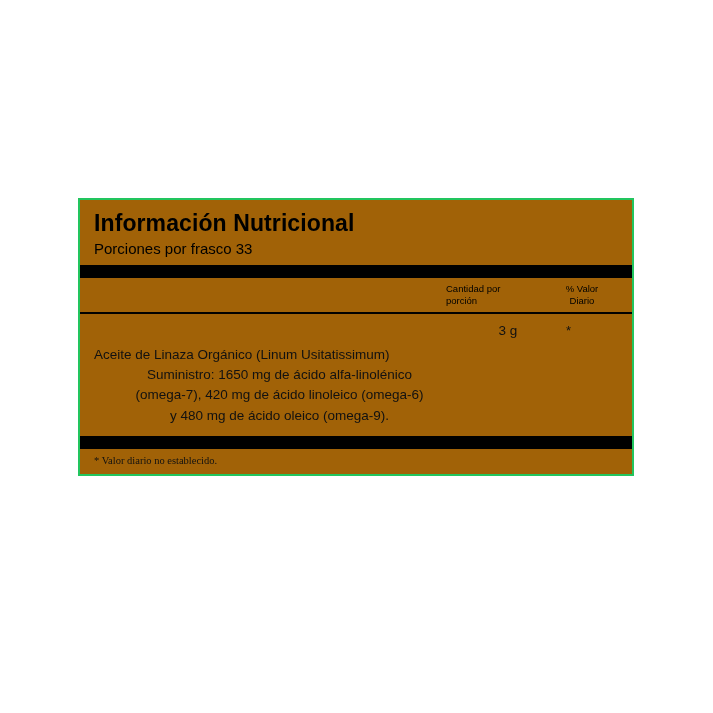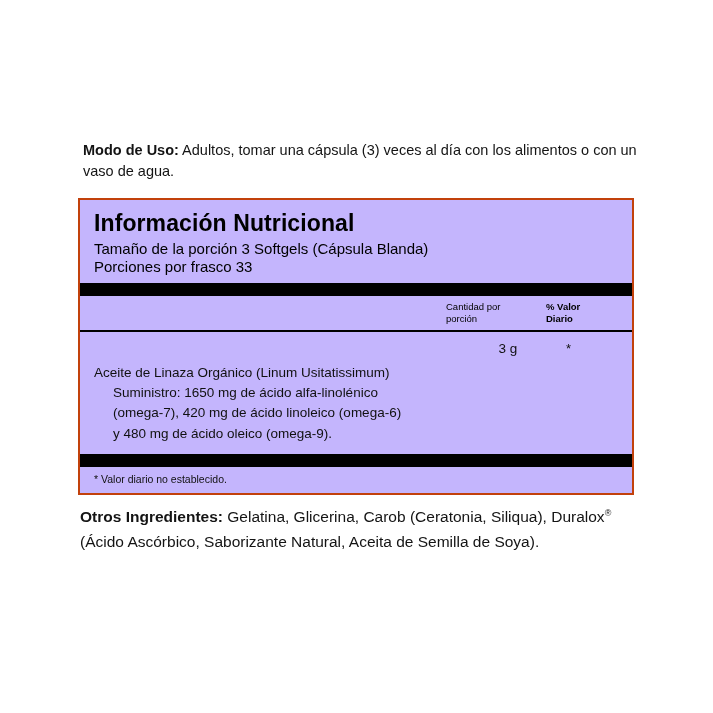--- a/index.html
+++ b/index.html
@@ -34,23 +34,23 @@
   .usage .label {
     font-weight: bold;
   }
 
   
   .panel {
     position: absolute;
     left: 78px;
     top: 198px;
     width: 556px;
-    border: 2px solid #c2410c;
-    box-sizing: border-box;
-    background: #c4b5fd;
+    border: 2px solid #22c55e;
+    box-sizing: border-box;
+    background: #a16207;
   }
   .panel-inner {
     padding: 0;
   }
   .panel-title {
     font-size: 23px;
     font-weight: bold;
     padding: 10px 14px 2px 14px;
     letter-spacing: 0.1px;
     color: #000;
@@ -83,59 +83,60 @@
     line-height: 1.25;
     color: #000;
     margin-left: 19px;
   }
   .col-head .ch-amount {
     width: 100px;
     text-align: left;
   }
   .col-head .ch-dv {
     width: 72px;
-    text-align: left;
-    font-weight: bold;
+    text-align: center;
   }
 
   .nutrient-row {
     display: flex;
     align-items: flex-start;
     padding: 7px 14px 10px 14px;
     font-size: 13.5px;
     line-height: 1.5;
   }
   .nutrient-row .nr-name {
     flex: 1;
     color: #111;
     margin-top: 24px;
   }
   .nutrient-row .nr-name .sub {
     display: block;
     padding-left: 19px;
+    text-align: center;
   }
   .nutrient-row .nr-amount {
     width: 100px;
     text-align: center;
     padding-left: 24px;
     box-sizing: border-box;
     font-size: 13.5px;
   }
   .nutrient-row .nr-dv {
     width: 72px;
     text-align: left;
     padding-left: 20px;
     box-sizing: border-box;
     font-size: 13px;
   }
 
   .footnote {
     font-size: 10.5px;
     padding: 6px 14px 8px 14px;
     color: #111;
+    font-family: Liberation Serif, serif;
   }
 
   
   .other {
     position: absolute;
     left: 80px;
     top: 505px;
     width: 572px;
     font-size: 15.5px;
     line-height: 1.6;
@@ -147,29 +148,25 @@
   .other sup {
     font-size: 9px;
     vertical-align: super;
   }
 </style>
 </head>
 <body>
 
 <div class="page">
 
-  <div class="usage">
-    <span class="label">Modo de Uso:</span><span> Adultos, tomar una cápsula (3) veces al día con los alimentos o con un vaso de agua.</span>
-  </div>
 
   <div class="panel">
     <div class="panel-inner">
 
       <div class="panel-title">Información Nutricional</div>
-      <div class="serving-line">Tamaño de la porción 3 Softgels (Cápsula Blanda)</div>
       <div class="serving-line last">Porciones por frasco 33</div>
 
       <div class="rule-thick"></div>
 
       <div class="col-head">
         <div class="ch-amount">
           <div>Cantidad por</div>
           <div>porción</div>
         </div>
         <div class="ch-dv">
@@ -191,17 +188,14 @@
         <div class="nr-dv">*</div>
       </div>
 
       <div class="rule-thick"></div>
 
       <div class="footnote">* Valor diario no establecido.</div>
 
     </div>
   </div>
 
-  <div class="other">
-    <span class="label">Otros Ingredientes:</span><span>  Gelatina, Glicerina, Carob (Ceratonia, Siliqua), Duralox</span><sup>®</sup><span> (Ácido Ascórbico, Saborizante Natural, Aceita de Semilla de Soya).</span>
-  </div>
 
 </div>
 
 </body></html>

